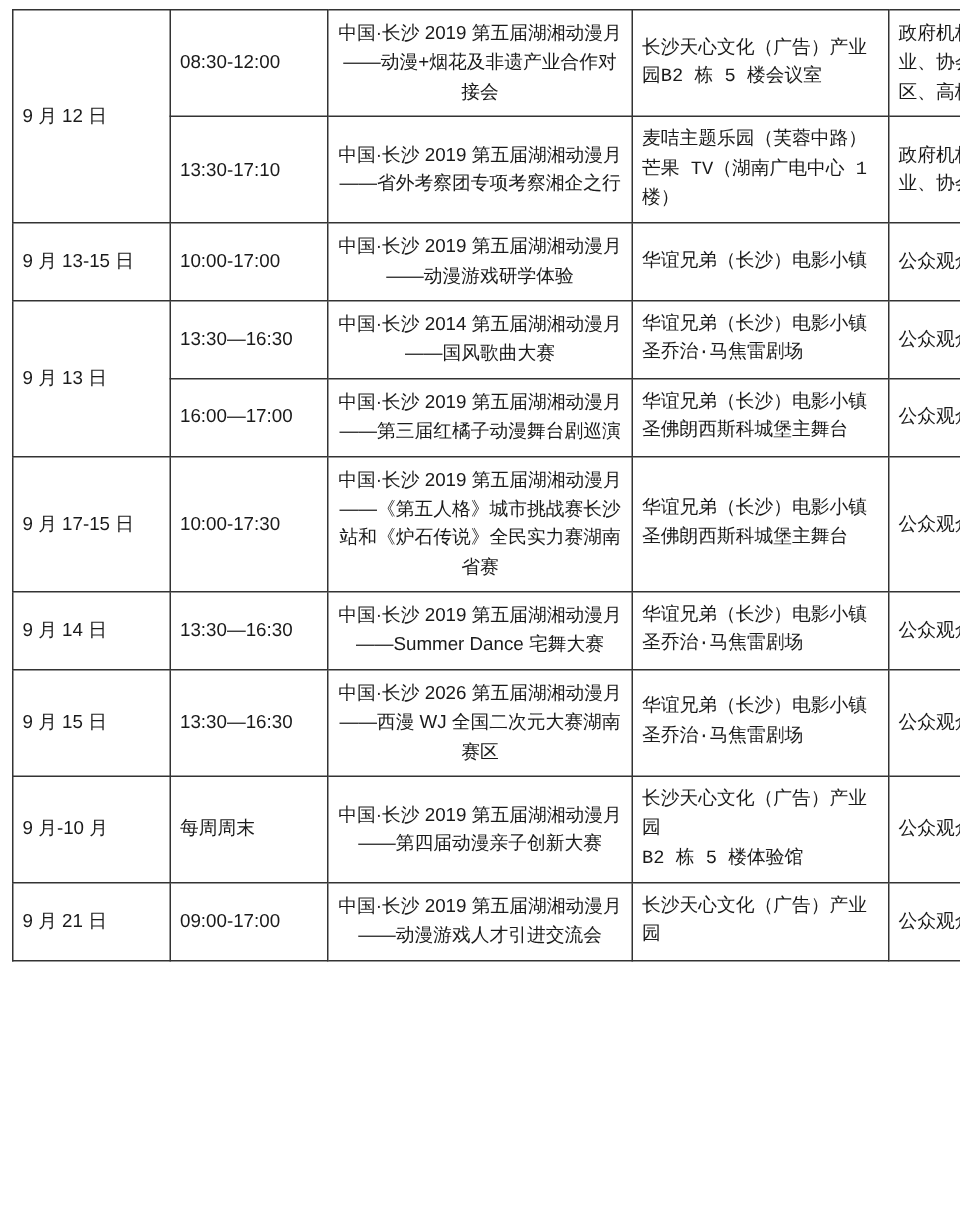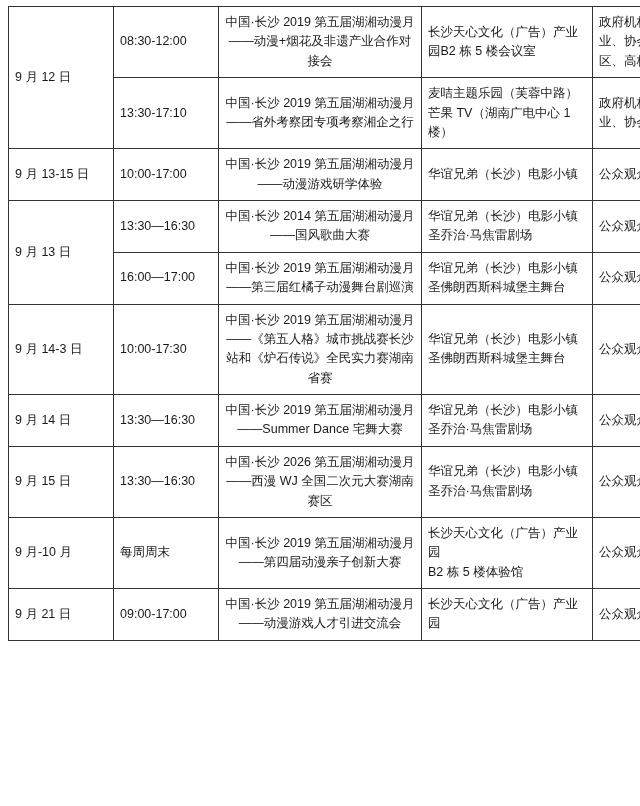--- a/index.html
+++ b/index.html
@@ -36,20 +36,21 @@
     width: 92px;
     text-align: left;
   }
   td.col-event {
     width: 190px;
     text-align: center;
   }
   td.col-venue {
     width: 158px;
     text-align: left;
+    font-family: Liberation Mono, monospace;
   }
   td.col-aud {
     width: 90px;
     text-align: left;
   }
   .venue-line {
     display: block;
   }
 </style>
 </head>
@@ -84,21 +85,21 @@
       <td class="col-venue">华谊兄弟（长沙）电影小镇圣乔治·马焦雷剧场</td>
       <td class="col-aud">公众观众</td>
     </tr>
     <tr>
       <td class="col-time">16:00—17:00</td>
       <td class="col-event">中国·长沙 2019 第五届湖湘动漫月——第三届红橘子动漫舞台剧巡演</td>
       <td class="col-venue">华谊兄弟（长沙）电影小镇圣佛朗西斯科城堡主舞台</td>
       <td class="col-aud">公众观众</td>
     </tr>
     <tr>
-      <td class="col-date">9 月 14-3 日</td>
+      <td class="col-date">9 月 17-15 日</td>
       <td class="col-time">10:00-17:30</td>
       <td class="col-event">中国·长沙 2019 第五届湖湘动漫月——《第五人格》城市挑战赛长沙站和《炉石传说》全民实力赛湖南省赛</td>
       <td class="col-venue">华谊兄弟（长沙）电影小镇圣佛朗西斯科城堡主舞台</td>
       <td class="col-aud">公众观众</td>
     </tr>
     <tr>
       <td class="col-date">9 月 14 日</td>
       <td class="col-time">13:30—16:30</td>
       <td class="col-event">中国·长沙 2019 第五届湖湘动漫月——Summer Dance 宅舞大赛</td>
       <td class="col-venue">华谊兄弟（长沙）电影小镇圣乔治·马焦雷剧场</td>

